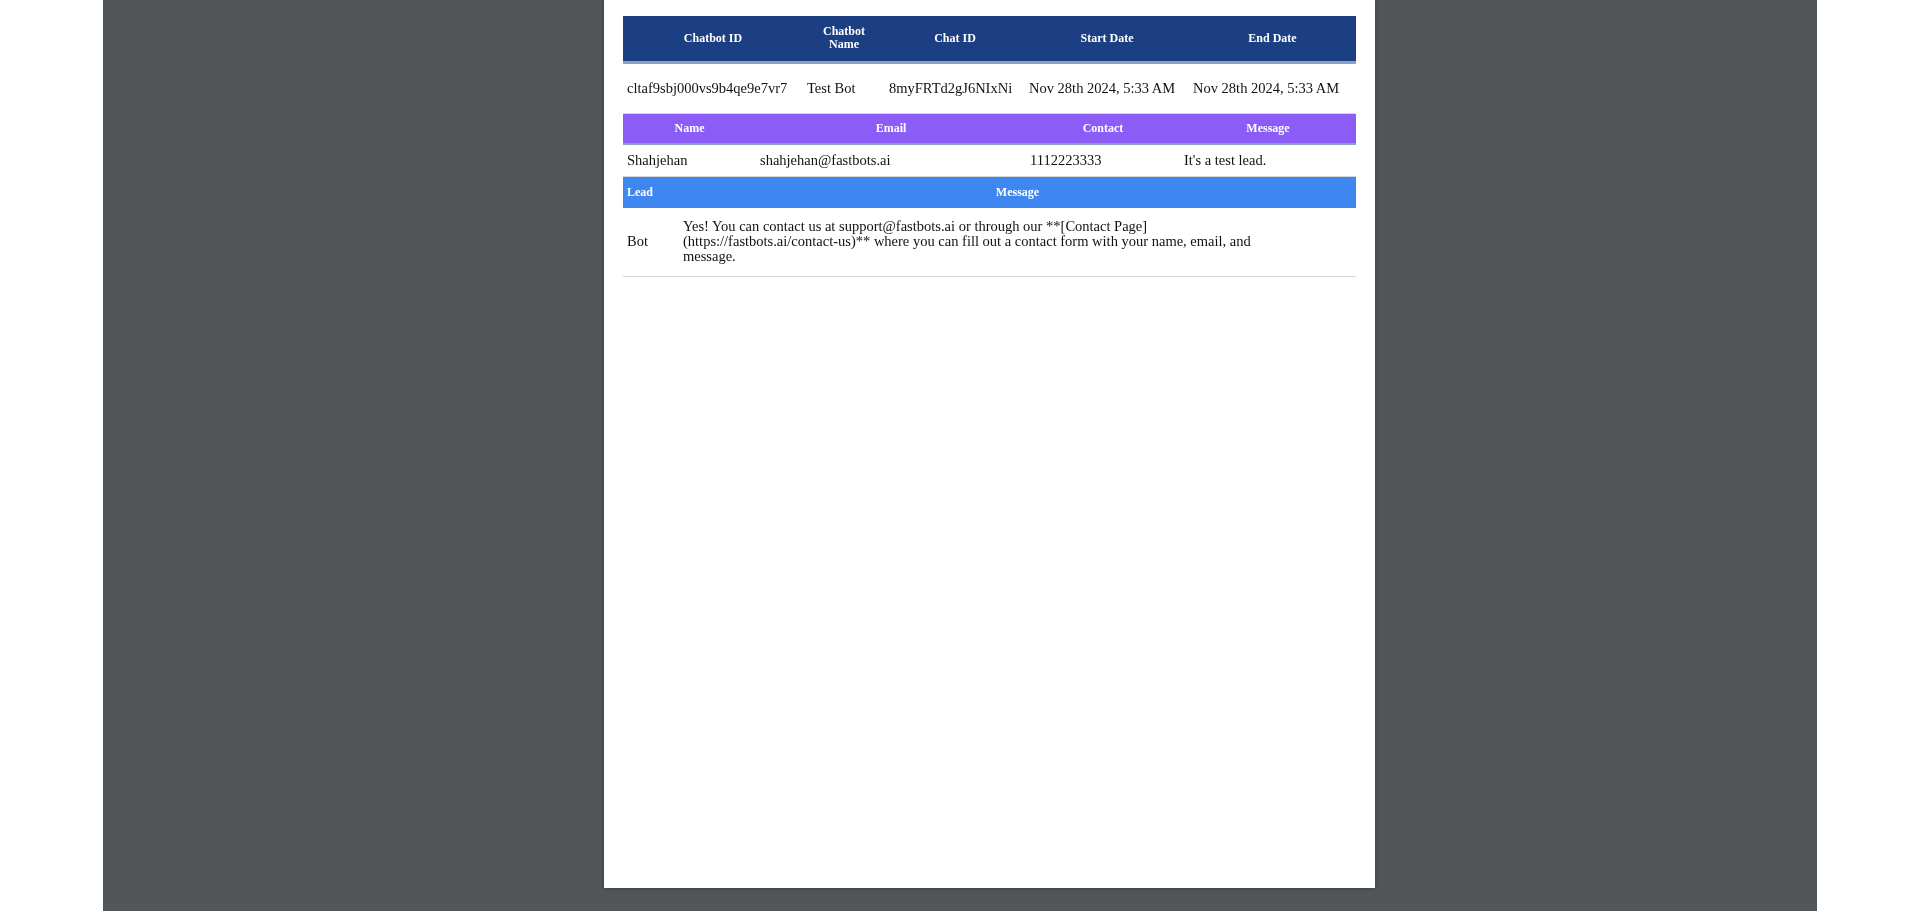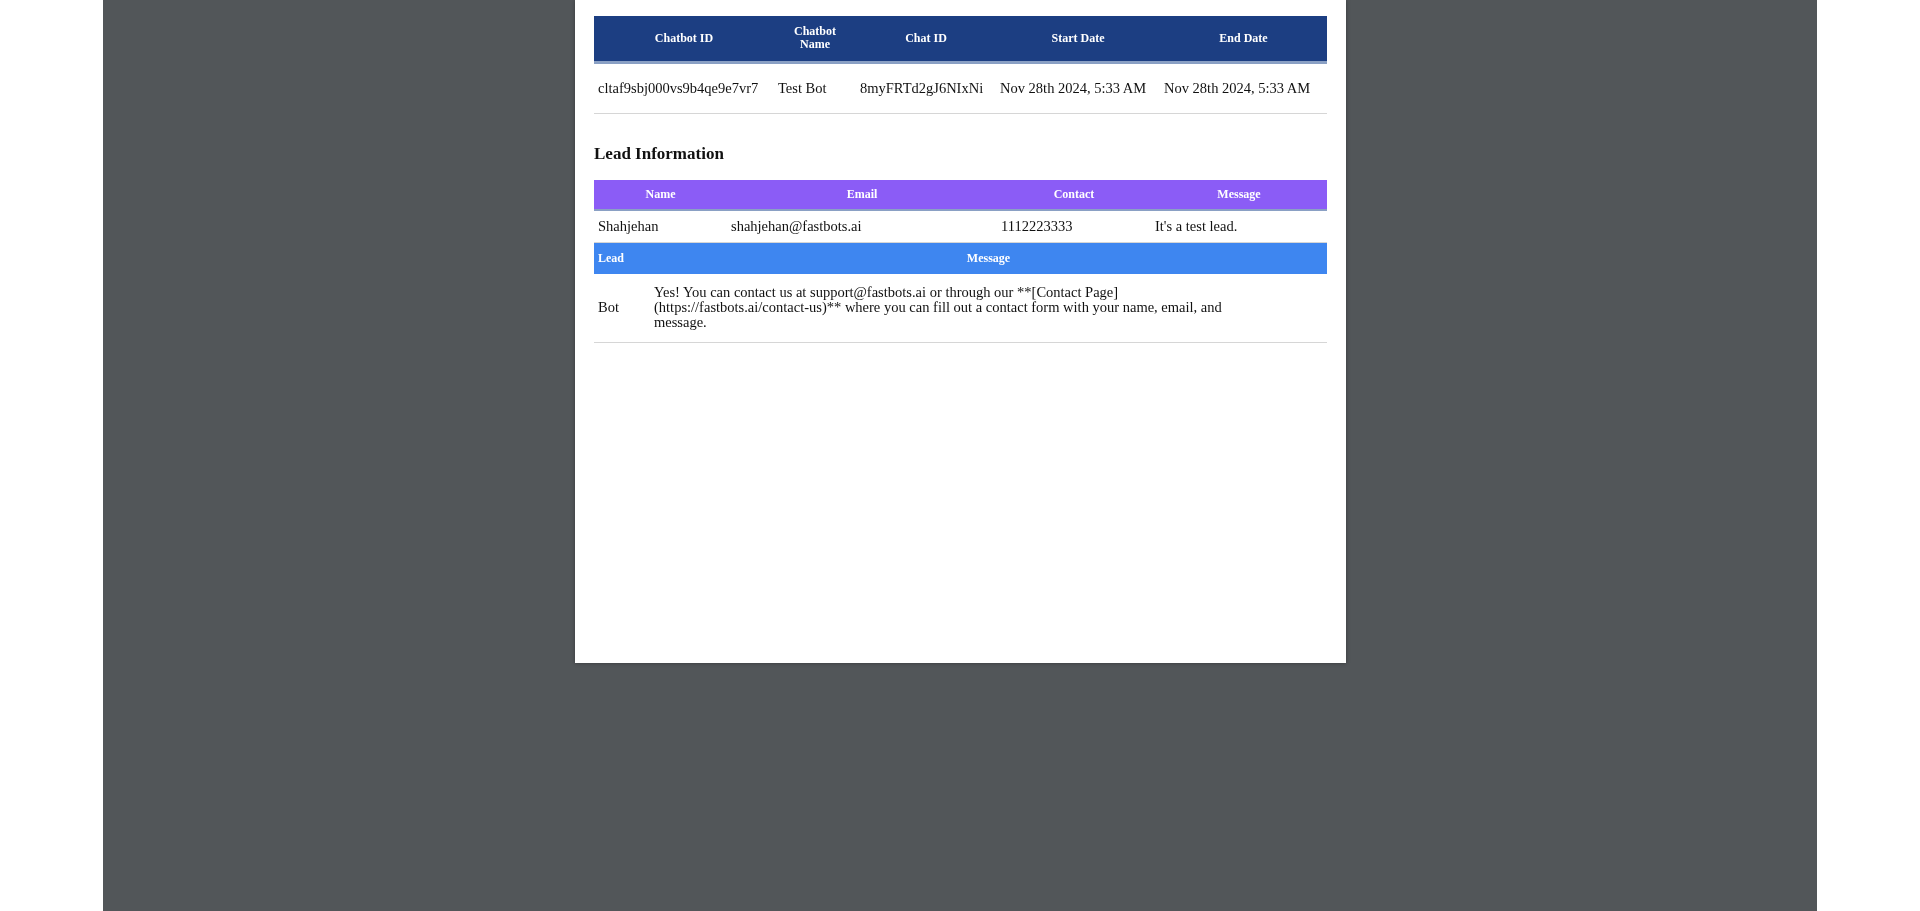--- a/index.html
+++ b/index.html
@@ -6,21 +6,21 @@
   body {
     width: 1920px; height: 911px; overflow: hidden;
     background: #ffffff;
     font-family: "Liberation Serif", serif;
   }
   .viewer {
     position: absolute; left: 103px; top: 0; width: 1714px; height: 911px;
     background: #525659;
   }
   .page {
-    position: absolute; left: 575px; top: 0; width: 771px; height: 663px;
+    position: absolute; left: 604px; top: 0; width: 771px; height: 888px;
     background: #ffffff;
     box-shadow: 0 0 4px rgba(0,0,0,0.35);
   }
   .page-inner {
     position: absolute; left: 19px; top: 16px; width: 733px;
   }
   table { border-collapse: collapse; width: 733px; table-layout: fixed; }
   th {
     color: #ffffff; font-weight: bold; font-size: 12px; line-height: 13px;
     padding: 0 4px; text-align: center;
@@ -75,21 +75,20 @@
         <tr>
           <td>cltaf9sbj000vs9b4qe9e7vr7</td>
           <td>Test Bot</td>
           <td style="text-align:left;">8myFRTd2gJ6NIxNi</td>
           <td>Nov 28th 2024, 5:33 AM</td>
           <td>Nov 28th 2024, 5:33 AM</td>
         </tr>
       </tbody>
     </table>
 
-    <h2 class="h-lead">Lead Information</h2>
 
     <table class="t-lead">
       <colgroup>
         <col style="width:133px">
           <col style="width:270px">
           <col style="width:154px">
           <col style="width:176px">
       </colgroup>
       <thead>
         <tr>

